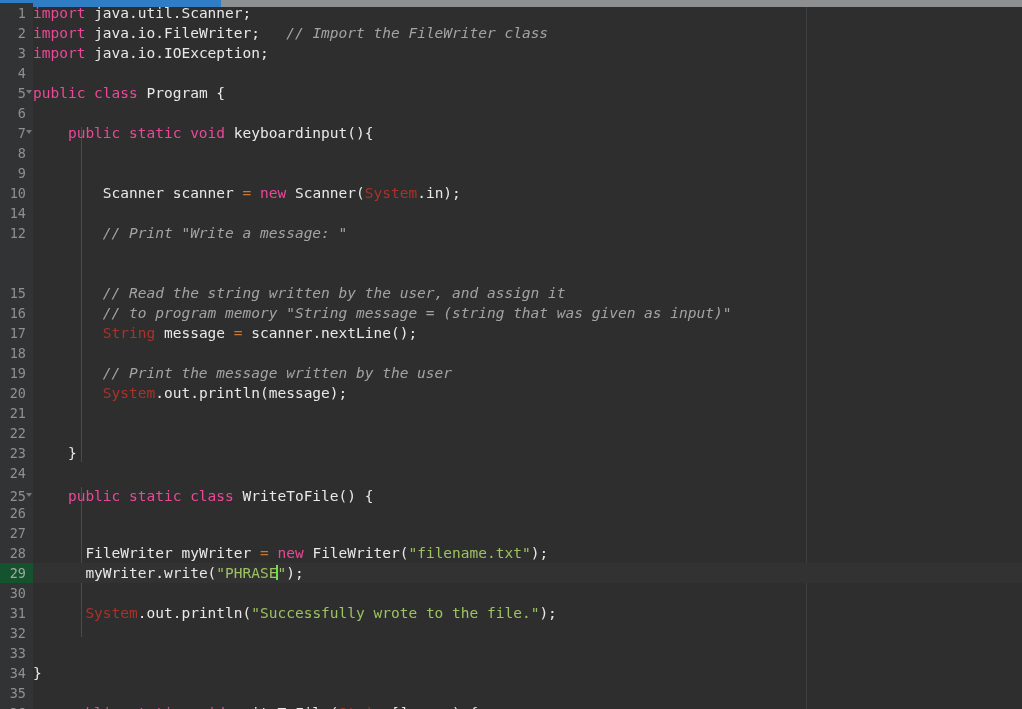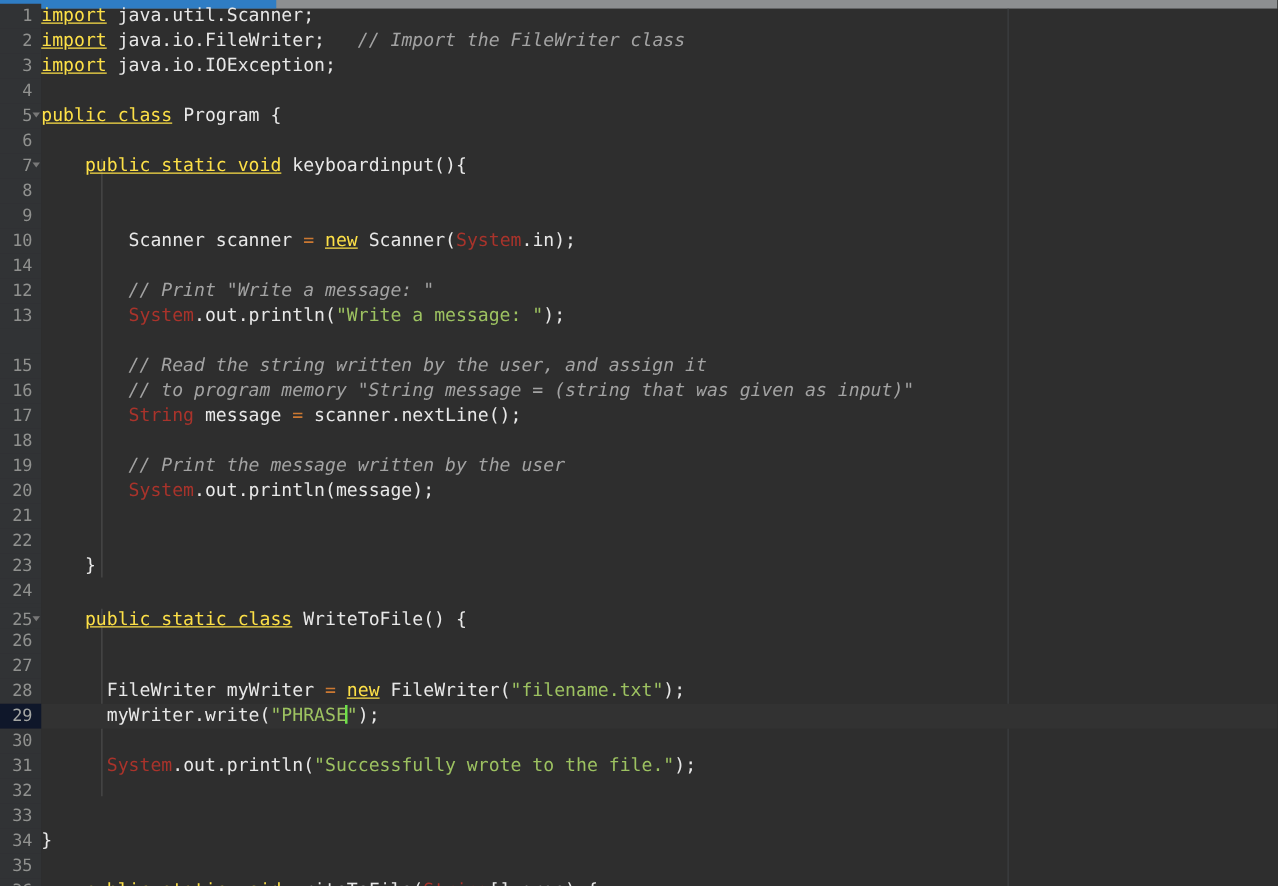--- a/index.html
+++ b/index.html
@@ -71,21 +71,21 @@
     position: absolute;
     left: 0;
     width: 1022px;
     height: 20px;
     line-height: 20px;
     white-space: pre;
   }
   .row.active {
     background: #323232;
   }
-  .row.active .gline { background: #0f172a; }
+  .row.active .gline { background: #14532d; }
 
   .gline {
     position: absolute;
     left: 0;
     top: 0;
     width: 33px;
     height: 20px;
     box-sizing: border-box;
     padding-right: 7px;
     text-align: right;
@@ -118,21 +118,21 @@
   }
 
   
   .iguide {
     position: absolute;
     width: 1px;
     background: #4b4b4b;
   }
 
   
-  .kw   { color: #fde047; text-decoration: underline; }      
+  .kw   { color: #ec4899; }      
   .typ  { color: #a9332b; }      
   .str  { color: #9dc261; }      
   .cmt  { color: #a3a3a3; font-style: italic; }      
   .wht  { color: #e8e8e8; }      
   .op   { color: #cc7832; }      
 
   
   .caret {
     display: inline-block;
     width: 2px;
@@ -212,24 +212,20 @@
   <div class="row" style="top:203px;">
     <div class="gline">14</div>
     <div class="code"></div>
   </div>
 
   <div class="row" style="top:223px;">
     <div class="gline">12</div>
     <div class="code">        <span class="cmt">// Print "Write a message: "</span></div>
   </div>
 
-  <div class="row" style="top:243px;">
-    <div class="gline">13</div>
-    <div class="code">        <span class="typ">System</span><span class="wht">.out.println(</span><span class="str">"Write a message: "</span><span class="wht">);</span></div>
-  </div>
 
 
   <div class="row" style="top:283px;">
     <div class="gline">15</div>
     <div class="code">        <span class="cmt">// Read the string written by the user, and assign it</span></div>
   </div>
 
   <div class="row" style="top:303px;">
     <div class="gline">16</div>
     <div class="code">        <span class="cmt">// to program memory "String message = (string that was given as input)"</span></div>

